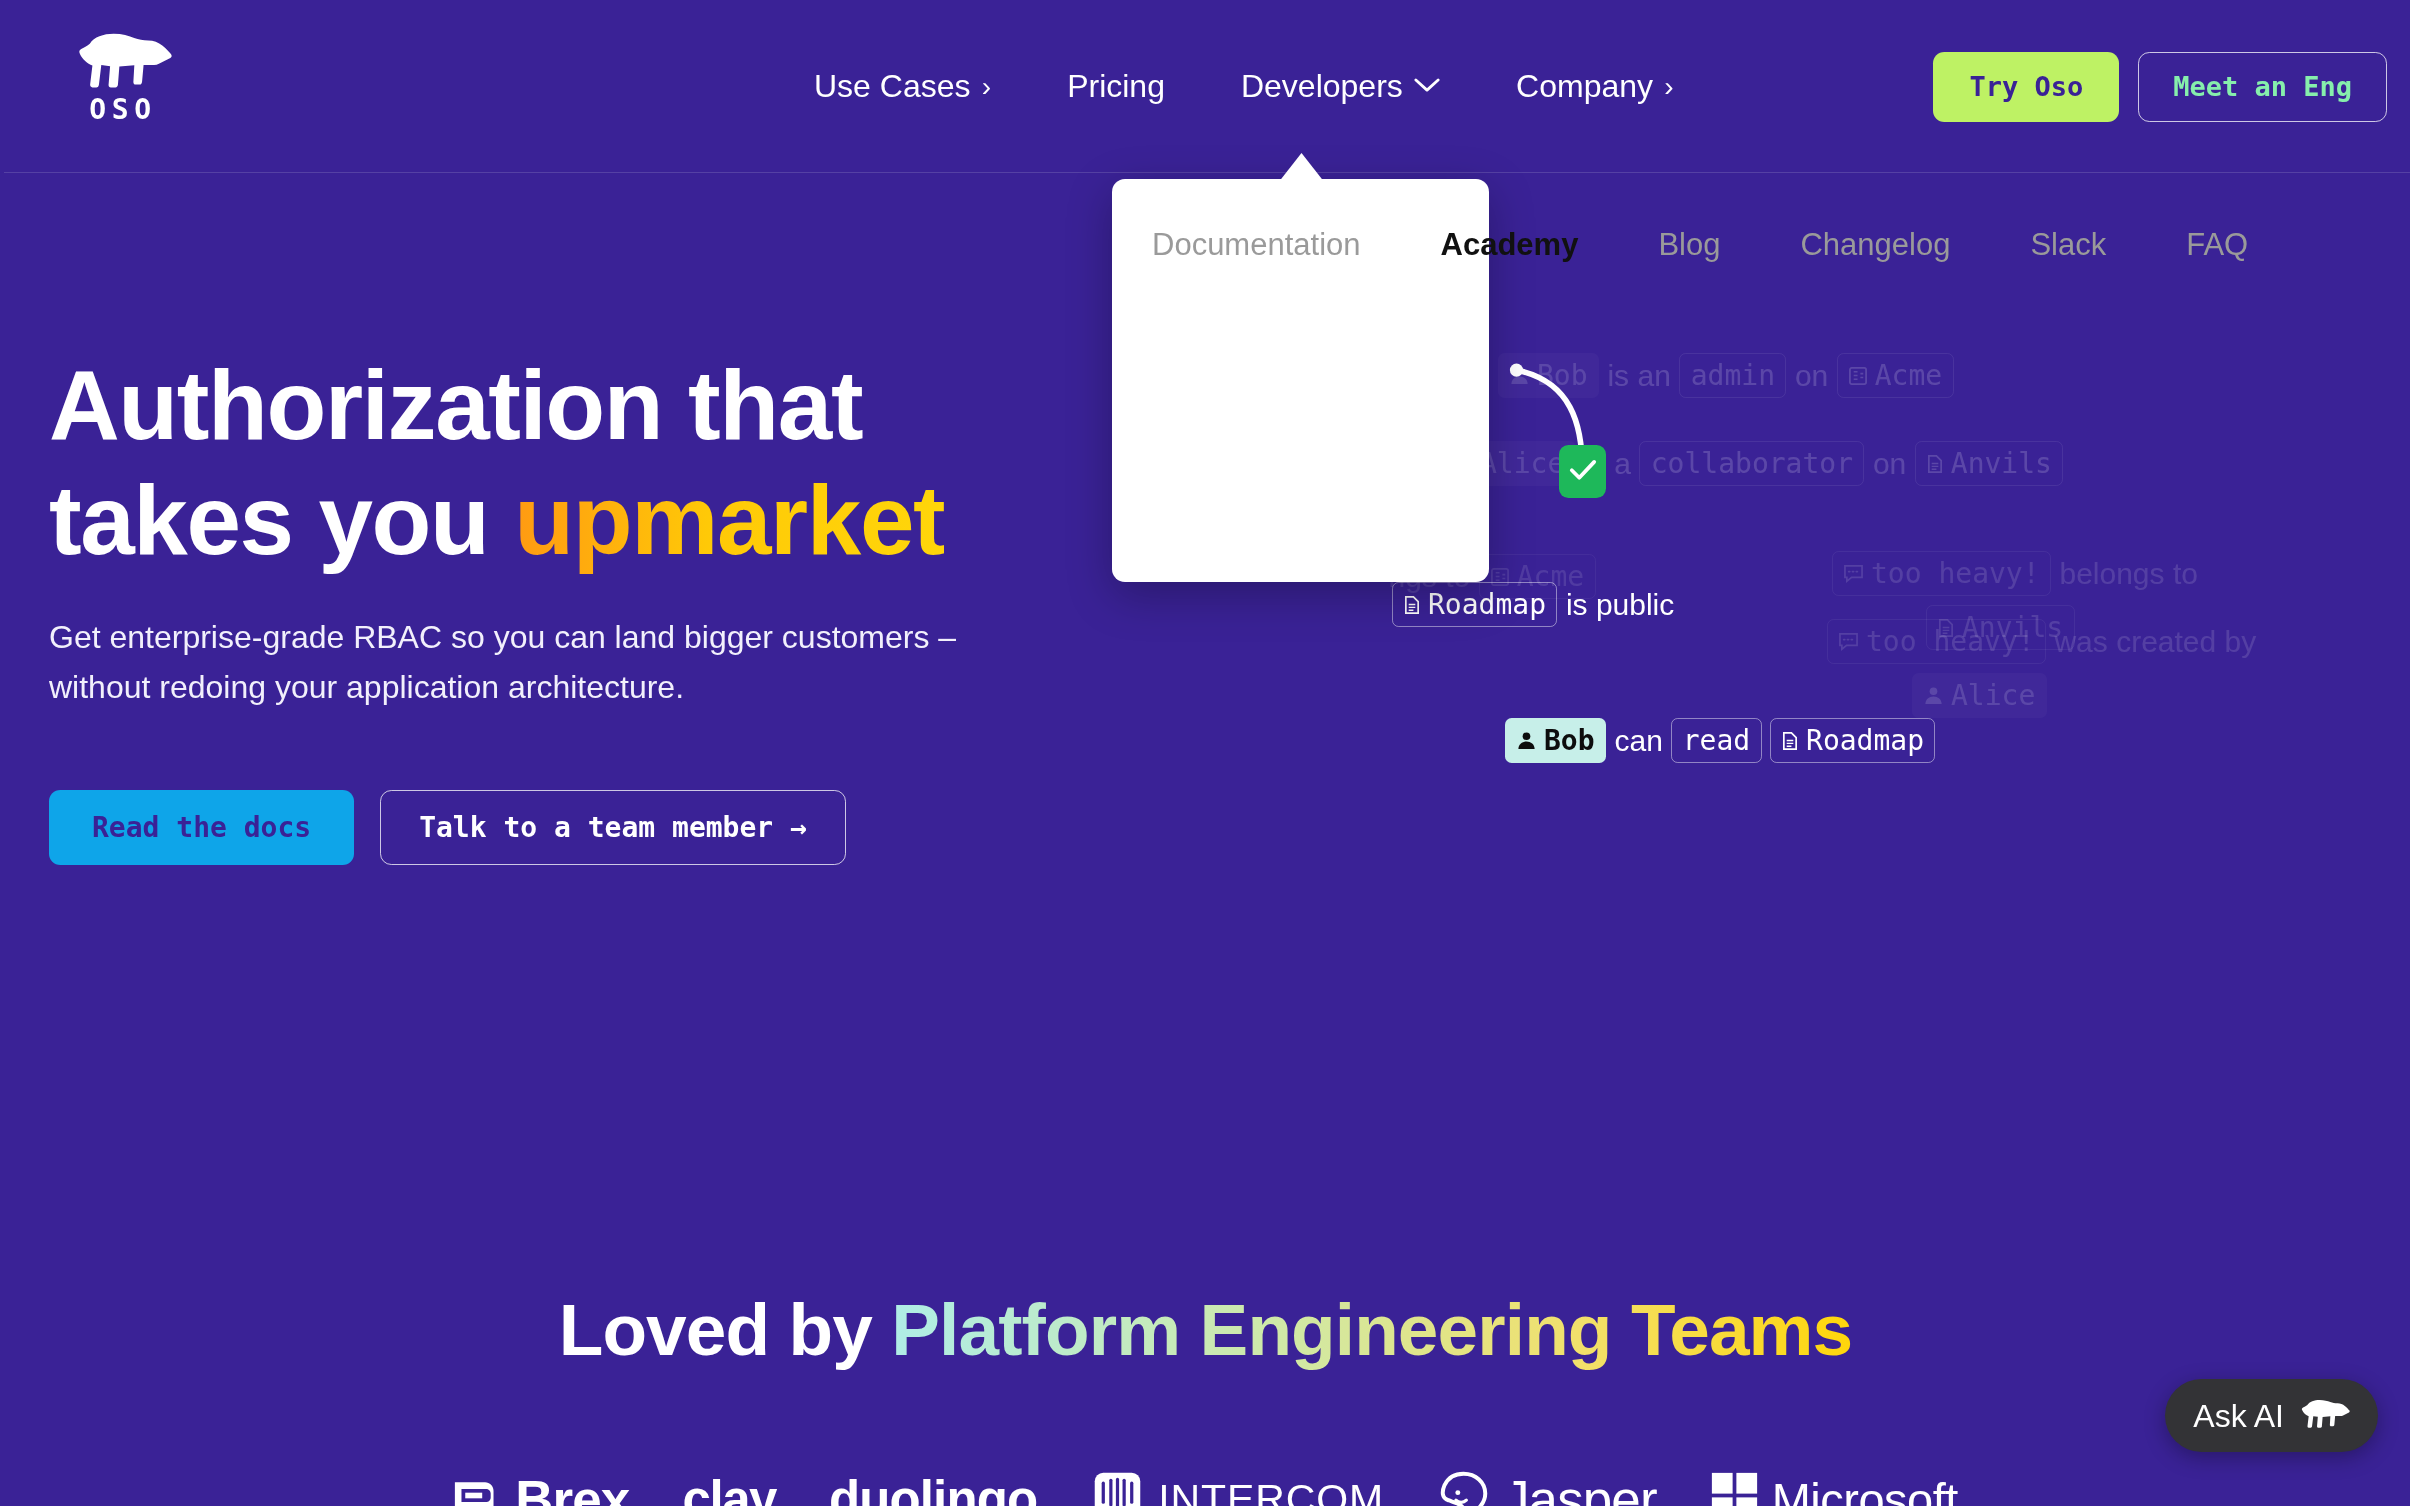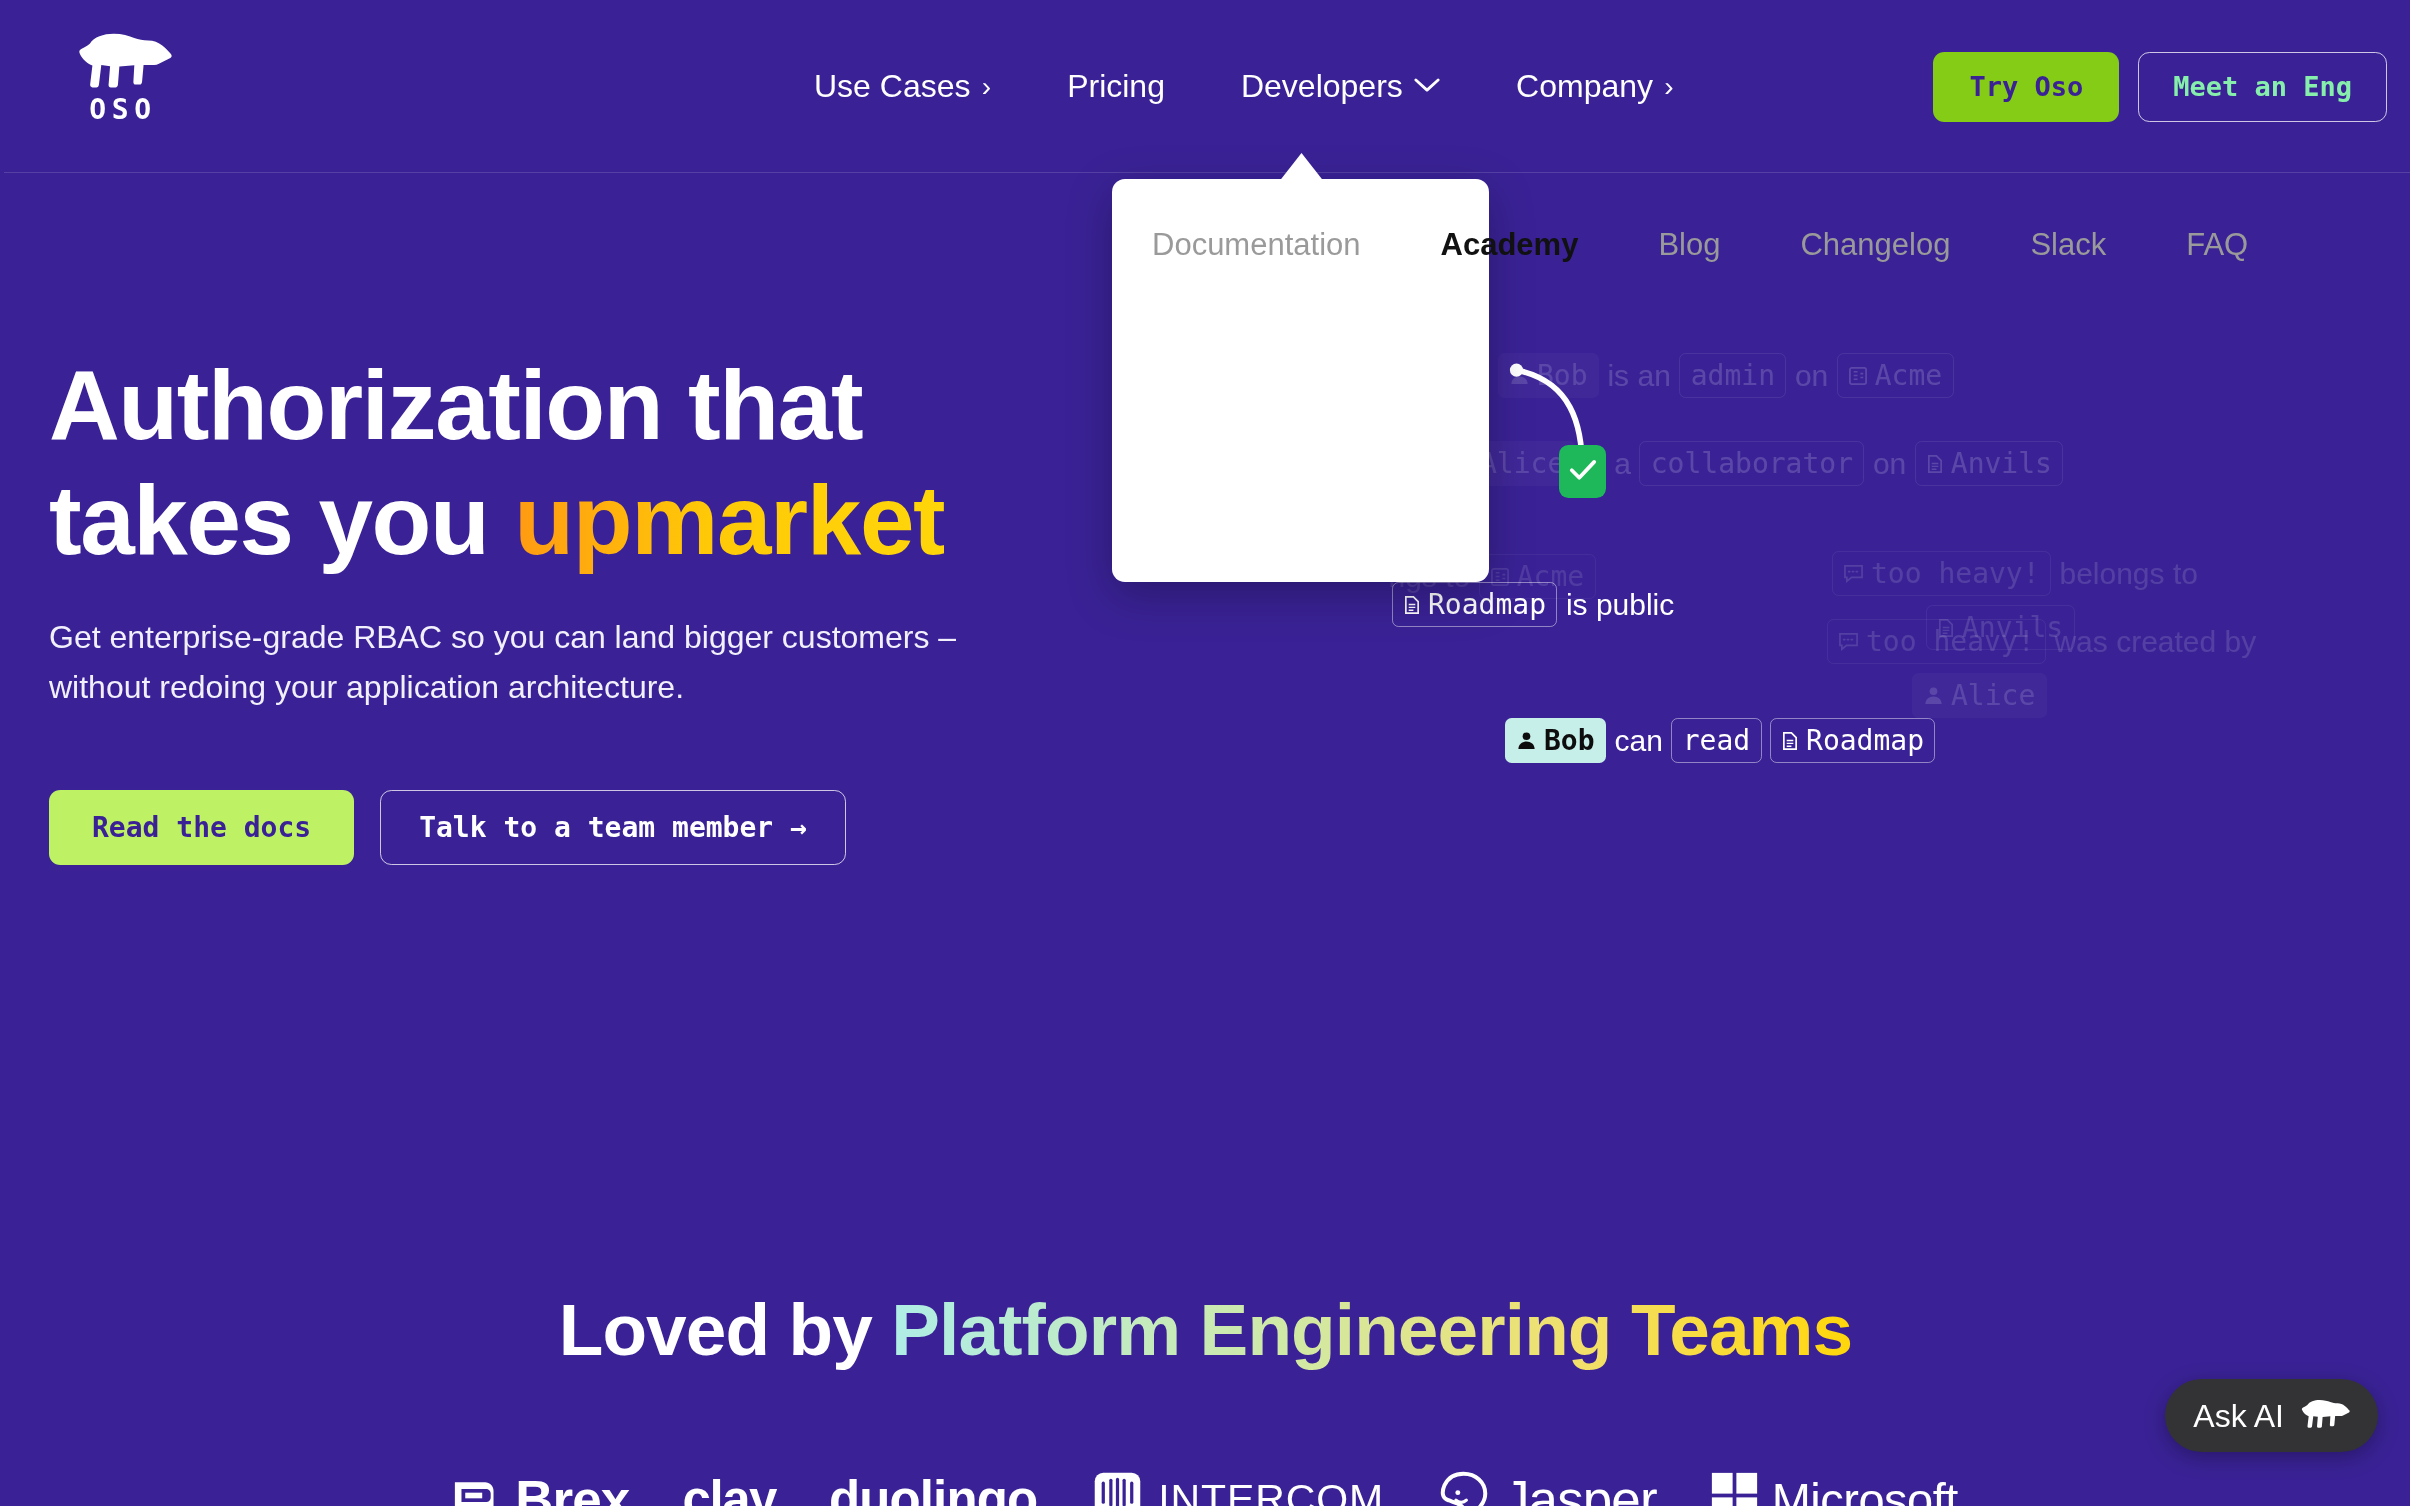--- a/index.html
+++ b/index.html
@@ -42,21 +42,21 @@
   .cta-group{
     position:absolute;right:28px;top:0;height:173px;
     display:flex;align-items:center;gap:19px;
   }
   .btn{
     font-family:"DejaVu Sans Mono", monospace;
     font-size:27px;font-weight:700;border-radius:11.3px;
     display:flex;align-items:center;justify-content:center;
     cursor:pointer;white-space:nowrap;letter-spacing:0px;
   }
-  .btn-yellow{background:#84cc16;color:#3A2296;height:70px;padding:0 36px;border:none;}
+  .btn-yellow{background:#bef264;color:#3A2296;height:70px;padding:0 36px;border:none;}
   .btn-outline{background:transparent;color:#86efac;height:70px;padding:0 34px;border:1.9px solid rgba(255,255,255,0.75);}
 
   
   .dropdown{
     position:absolute;left:1112px;top:153px;width:377px;height:429px;
     z-index:60;
   }
   .dropdown-arrow{
     position:absolute;left:166px;top:0;width:47px;height:30px;
     background:#ffffff;
@@ -89,21 +89,21 @@
   .hl-accent{
     background:linear-gradient(90deg,#FF9A12 0%,#FFC907 45%,#FFD60A 100%);
     -webkit-background-clip:text;background-clip:text;
     -webkit-text-fill-color:transparent;color:#FFC000;
   }
   .subhead{
     margin-top:36px;font-size:32px;line-height:1.55;color:#F2F0FC;max-width:1111px;
   }
   .hero-buttons{margin-top:77px;display:flex;gap:26px;align-items:center;}
   .btn-lg{height:75px;font-size:28px;border-radius:11.3px;}
-  .btn-docs{background:#bef264;color:#3A2296;padding:0 43px;border:none;}
+  .btn-docs{background:#0ea5e9;color:#3A2296;padding:0 43px;border:none;}
   .btn-talk{background:transparent;color:#fff;padding:0 38px;border:1.9px solid rgba(255,255,255,0.75);}
 
   
   .graphic{
     position:absolute;left:1347px;top:339px;width:1064px;height:565px;
     z-index:10;font-family:"Liberation Sans", sans-serif;
   }
   .stmt{position:absolute;display:flex;align-items:center;white-space:nowrap;}
   .stmt .plain{font-size:30px;color:#fff;padding:0 8.5px;}
   .tag{

